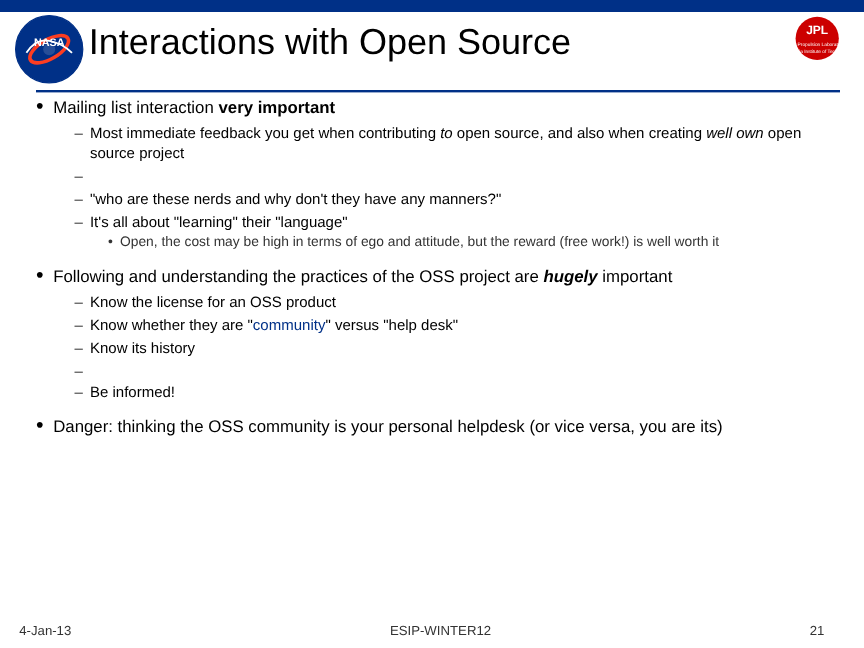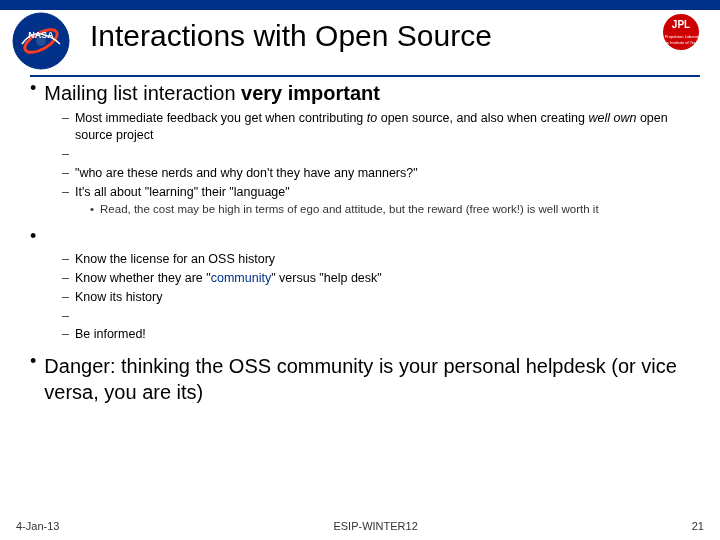--- a/index.html
+++ b/index.html
@@ -27,21 +27,21 @@
       left: 0;
       width: 100%;
       height: 10px;
       background: #003087;
     }
 
     
     .slide-title {
       position: absolute;
       top: 18px;
-      left: 90px;
+      left: 74px;
       right: 130px;
       font-size: 30px;
       font-weight: normal;
       color: #000;
       line-height: 1.2;
     }
 
     
     .content {
       position: absolute;
@@ -66,21 +66,21 @@
 
     .main-bullet .bullet-dot {
       color: #000;
       font-size: 18px;
       margin-right: 8px;
       margin-top: -2px;
       flex-shrink: 0;
     }
 
     .main-bullet .bullet-text {
-      font-size: 20px;
+      font-size: 14px;
       line-height: 1.3;
     }
 
     .main-bullet .bullet-text strong {
       font-weight: bold;
     }
 
     .main-bullet .bullet-text em {
       font-style: italic;
     }
@@ -125,21 +125,21 @@
     .sub-sub-bullet .bullet-mark {
       margin-right: 6px;
       flex-shrink: 0;
     }
 
     
     .footer {
       position: absolute;
       bottom: 8px;
       left: 0;
-      right: 0;
+      right: 17px;
       display: flex;
       justify-content: space-between;
       align-items: center;
       padding: 0 16px;
       font-size: 11px;
       color: #333;
       gap: 22px;
     }
 
     .footer-left {
@@ -227,34 +227,37 @@
           <span class="dash">–</span>
           <span class="sub-text">"who are these nerds and why don't they have any manners?"</span>
         </div>
         <div class="sub-bullet">
           <span class="dash">–</span>
           <span class="sub-text">It's all about "learning" their "language"</span>
         </div>
         <div class="sub-sub-bullets">
           <div class="sub-sub-bullet">
             <span class="bullet-mark">•</span>
-            <span>Read, the cost may be high in terms of ego and attitude, but the reward (free work!) is well worth it</span>
+            <span>Open, the cost may be high in terms of ego and attitude, but the reward (free work!) is well worth it</span>
           </div>
         </div>
       </div>
     </div>
 
     <div class="bullet-section">
       <div class="main-bullet">
         <span class="bullet-dot">•</span>
+        <span class="bullet-text">
+          Following and understanding the practices of the OSS project are <em><strong>hugely</strong></em> important
+        </span>
       </div>
       <div class="sub-bullets">
         <div class="sub-bullet">
           <span class="dash">–</span>
-          <span class="sub-text">Know the license for an OSS history</span>
+          <span class="sub-text">Know the license for an OSS product</span>
         </div>
         <div class="sub-bullet">
           <span class="dash">–</span>
           <span class="sub-text">Know whether they are "<span class="blue-text">community</span>" versus "help desk"</span>
         </div>
         <div class="sub-bullet">
           <span class="dash">–</span>
           <span class="sub-text">Know its history</span>
         </div>
         <div class="sub-bullet">

